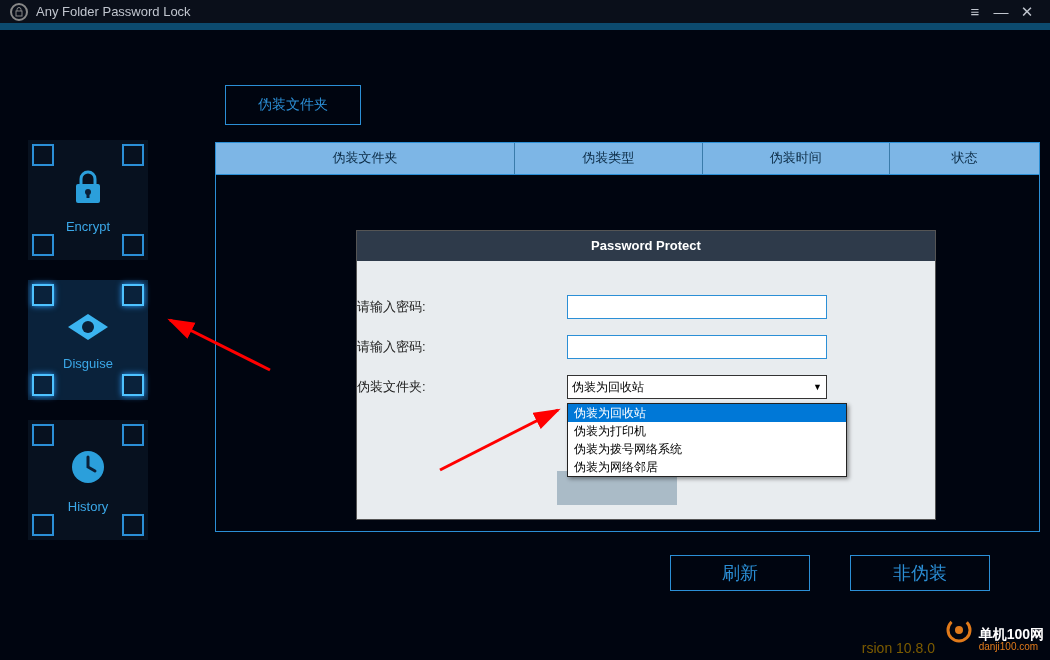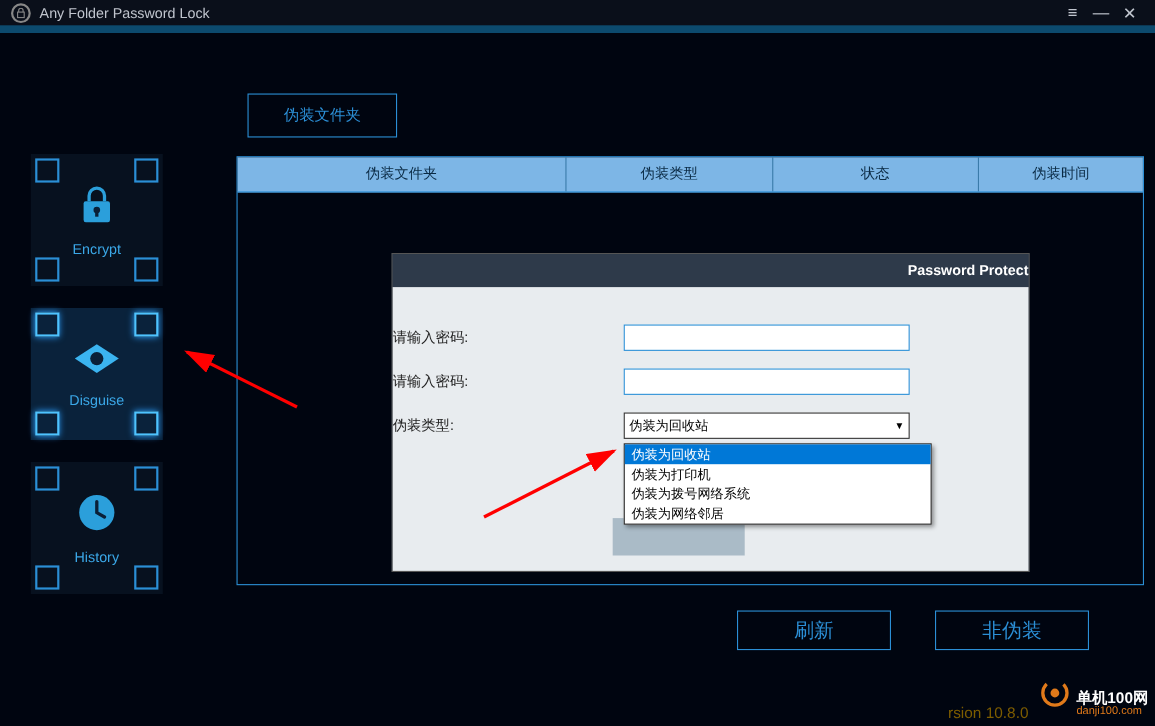--- a/index.html
+++ b/index.html
@@ -20,21 +20,21 @@
 .side-item.active { background:rgba(30,90,140,0.35); }
 .side-icon { color:#3ba8e8; margin-bottom:8px; }
 .side-label { color:#3ba8e8; font-size:13px; }
 .top-btn { position:absolute; left:225px; top:55px; border:1px solid #2b8fd6; padding:10px 32px; color:#2b8fd6; font-size:14px; cursor:pointer; }
 .table-area { position:absolute; left:215px; top:112px; width:825px; height:390px; border:1px solid #2b8fd6; }
 .table-header { display:flex; height:32px; background:#7db6e6; border-bottom:1px solid #2b8fd6; }
 .th { flex:1; text-align:center; line-height:30px; color:#0a2a44; font-size:13px; border-right:1px solid #3a7baa; }
 .th:first-child{flex:1.6;}
 .th:last-child{flex:0.8;border-right:none;}
 .dialog { position:absolute; left:356px; top:200px; width:580px; height:290px; background:#2e3a4a; border:1px solid #555; }
-.dialog-title { height:30px; background:#2e3a4a; color:#fff; font-size:13px; text-align:right; line-height:30px; font-weight:bold; }
+.dialog-title { height:30px; background:#2e3a4a; color:#fff; font-size:13px; text-align:center; line-height:30px; font-weight:bold; }
 .dialog-body { background:#e8ecef; height:calc(100% - 30px); padding:28px 0 0 0; position:relative; }
 .form-row { display:flex; align-items:center; height:36px; margin-bottom:4px; }
 .form-label { width:210px; text-align:left; font-size:13px; color:#222; }
 .form-input { width:260px; height:24px; border:1px solid #2b8fd6; background:#fff; padding:0 4px; font-size:12px; }
 .form-select { width:260px; height:24px; border:1px solid #333; background:#fff; font-size:12px; padding:0 4px; display:flex; align-items:center; justify-content:space-between; cursor:pointer; }
 .select-arrow { font-size:9px; }
 .dropdown { position:absolute; left:210px; top:142px; width:280px; background:#fff; border:1px solid #222; box-shadow:2px 2px 4px rgba(0,0,0,0.4); z-index:100; }
 .dd-item { height:18px; line-height:18px; font-size:12px; padding:0 6px; cursor:pointer; }
 .dd-item.selected { background:#0078d7; color:#fff; }
 .btn-partial { position:absolute; left:200px; bottom:14px; width:120px; height:34px; background:#1a4a6a; opacity:0.3; }
@@ -108,38 +108,38 @@
       <span class="side-label">History</span>
     </div>
   </div>
 
   <div class="top-btn">伪装文件夹</div>
 
   <div class="table-area">
     <div class="table-header">
       <div class="th">伪装文件夹</div>
       <div class="th">伪装类型</div>
+      <div class="th">伪装时间</div>
       <div class="th">状态</div>
-      <div class="th">伪装时间</div>
     </div>
   </div>
 
   <div class="dialog">
     <div class="dialog-title">Password Protect</div>
     <div class="dialog-body">
       <div class="form-row">
         <span class="form-label">请输入密码:</span>
         <input type="password" class="form-input" style="">
       </div>
       <div class="form-row">
         <span class="form-label">请输入密码:</span>
         <input type="password" class="form-input" style="">
       </div>
       <div class="form-row">
-        <span class="form-label">伪装类型:</span>
+        <span class="form-label">伪装文件夹:</span>
         <div class="form-select">
           <span>伪装为回收站</span>
           <span class="select-arrow">▼</span>
         </div>
       </div>
       <div class="dropdown">
         <div class="dd-item selected">伪装为回收站</div>
         <div class="dd-item">伪装为打印机</div>
         <div class="dd-item">伪装为拨号网络系统</div>
         <div class="dd-item">伪装为网络邻居</div>

